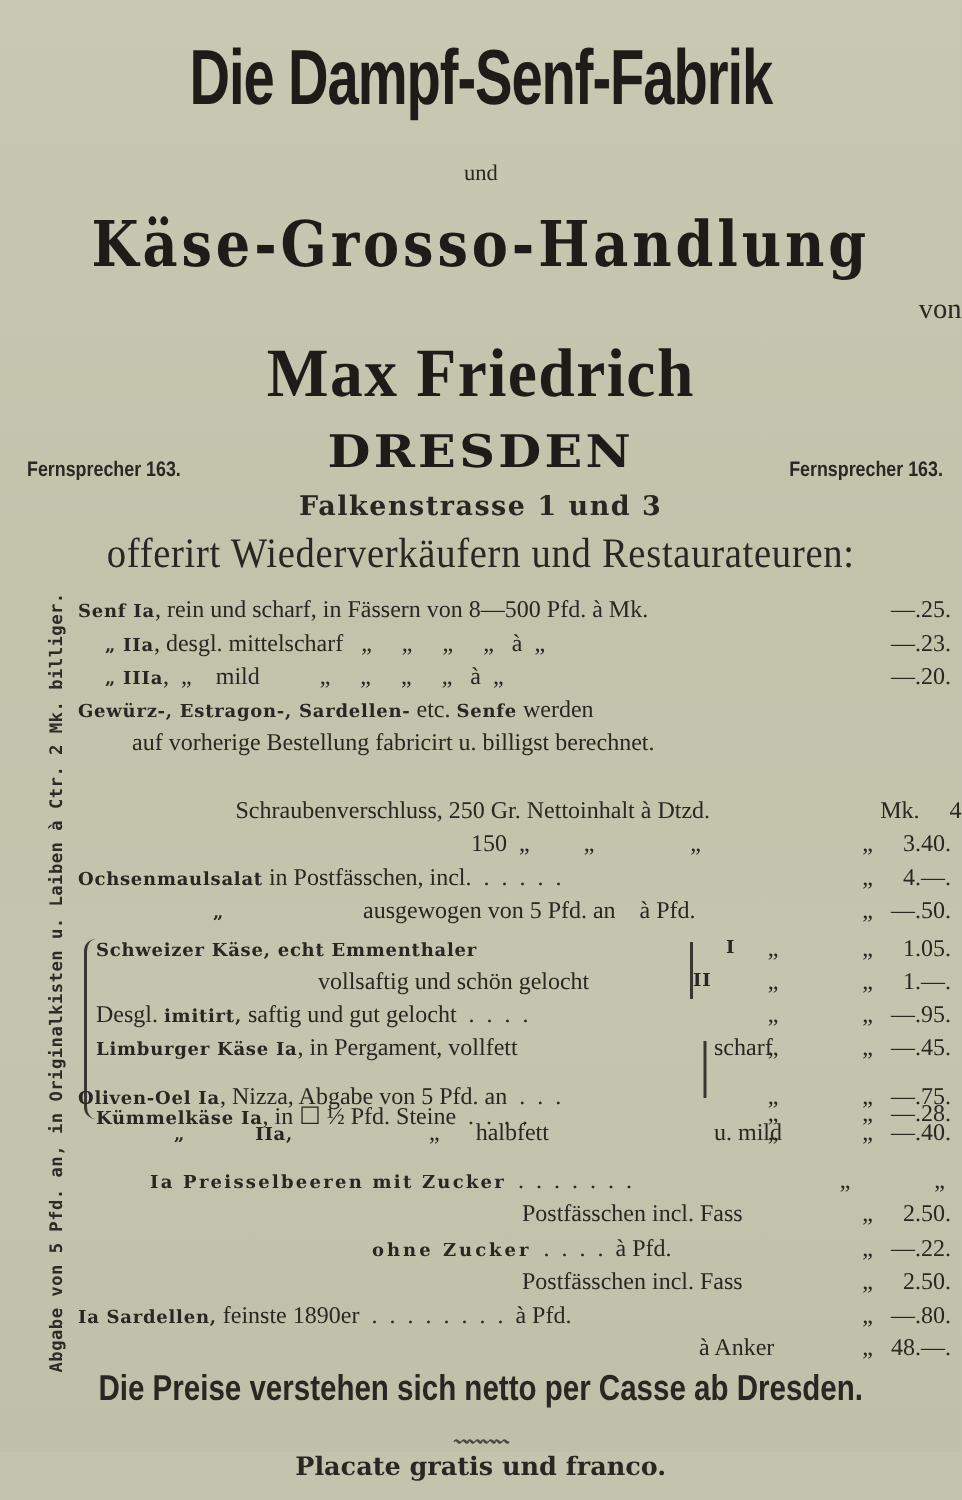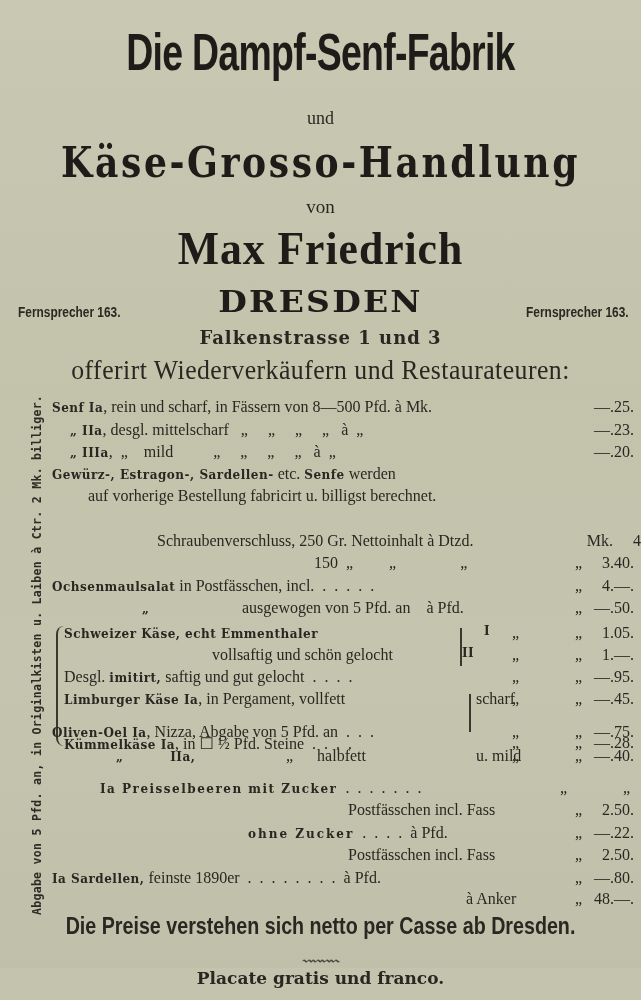--- a/index.html
+++ b/index.html
@@ -4,23 +4,23 @@
 <style>
   html,body{margin:0;padding:0;}
   body{width:641px;height:1000px;background:#c4c3ad;overflow:hidden;position:relative;
     font-family:"Liberation Serif","DejaVu Serif",serif;color:#2a2722;}
   .page{position:absolute;left:0;top:0;width:641px;height:968px;
     background:linear-gradient(180deg,#c9c8b3 0%,#c3c2ab 40%,#c5c4ae 70%,#c0bfa9 100%);}
   .abs{position:absolute;white-space:nowrap;}
   .center{left:0;width:641px;text-align:center;}
   .cond{font-family:"Liberation Sans","DejaVu Sans",sans-serif;font-weight:bold;transform-origin:center top;}
   .title1{top:22px;font-size:52px;letter-spacing:-1px;transform:scaleX(0.72);color:#1e1c19;}
-  .und{top:108px;font-size:18px;}
+  .und{top:108px;font-size:15px;}
   .title2{top:138px;font-size:42px;font-weight:bold;letter-spacing:3px;font-family:"DejaVu Serif",serif;transform:scaleX(0.86);transform-origin:center top;color:#1e1c19;}
-  .von{top:196px;font-size:19px;}
+  .von{top:196px;font-size:19px;text-align:right;}
   .title3{top:222px;font-size:46px;font-weight:bold;font-family:"Liberation Serif",serif;letter-spacing:1px;transform:scaleX(0.95);transform-origin:center top;color:#1e1c19;}
   .phone{top:304px;font-size:14px;font-family:"Liberation Sans",sans-serif;font-weight:bold;transform:scaleX(0.85);color:#2b2824;}
   .city{top:284px;font-size:30px;font-weight:900;font-family:"DejaVu Serif",serif;letter-spacing:2px;transform:scaleX(1.1);transform-origin:center top;color:#1e1c19;}
   .street{top:327px;font-size:18px;font-weight:bold;font-family:"DejaVu Serif",serif;letter-spacing:1px;}
   .offer{top:354px;font-size:28px;transform:scaleX(0.92);transform-origin:center top;letter-spacing:0.5px;}
   .row{position:absolute;left:52px;width:582px;height:22px;font-size:16px;white-space:nowrap;}
   .row b,.bold{font-family:"DejaVu Serif",serif;font-weight:bold;font-size:12px;letter-spacing:0.5px;}
   .price{position:absolute;right:0;top:0;text-align:right;}
   .unit{position:absolute;top:0;}
   .side{position:absolute;left:30px;top:915px;transform:rotate(-90deg);transform-origin:left top;

